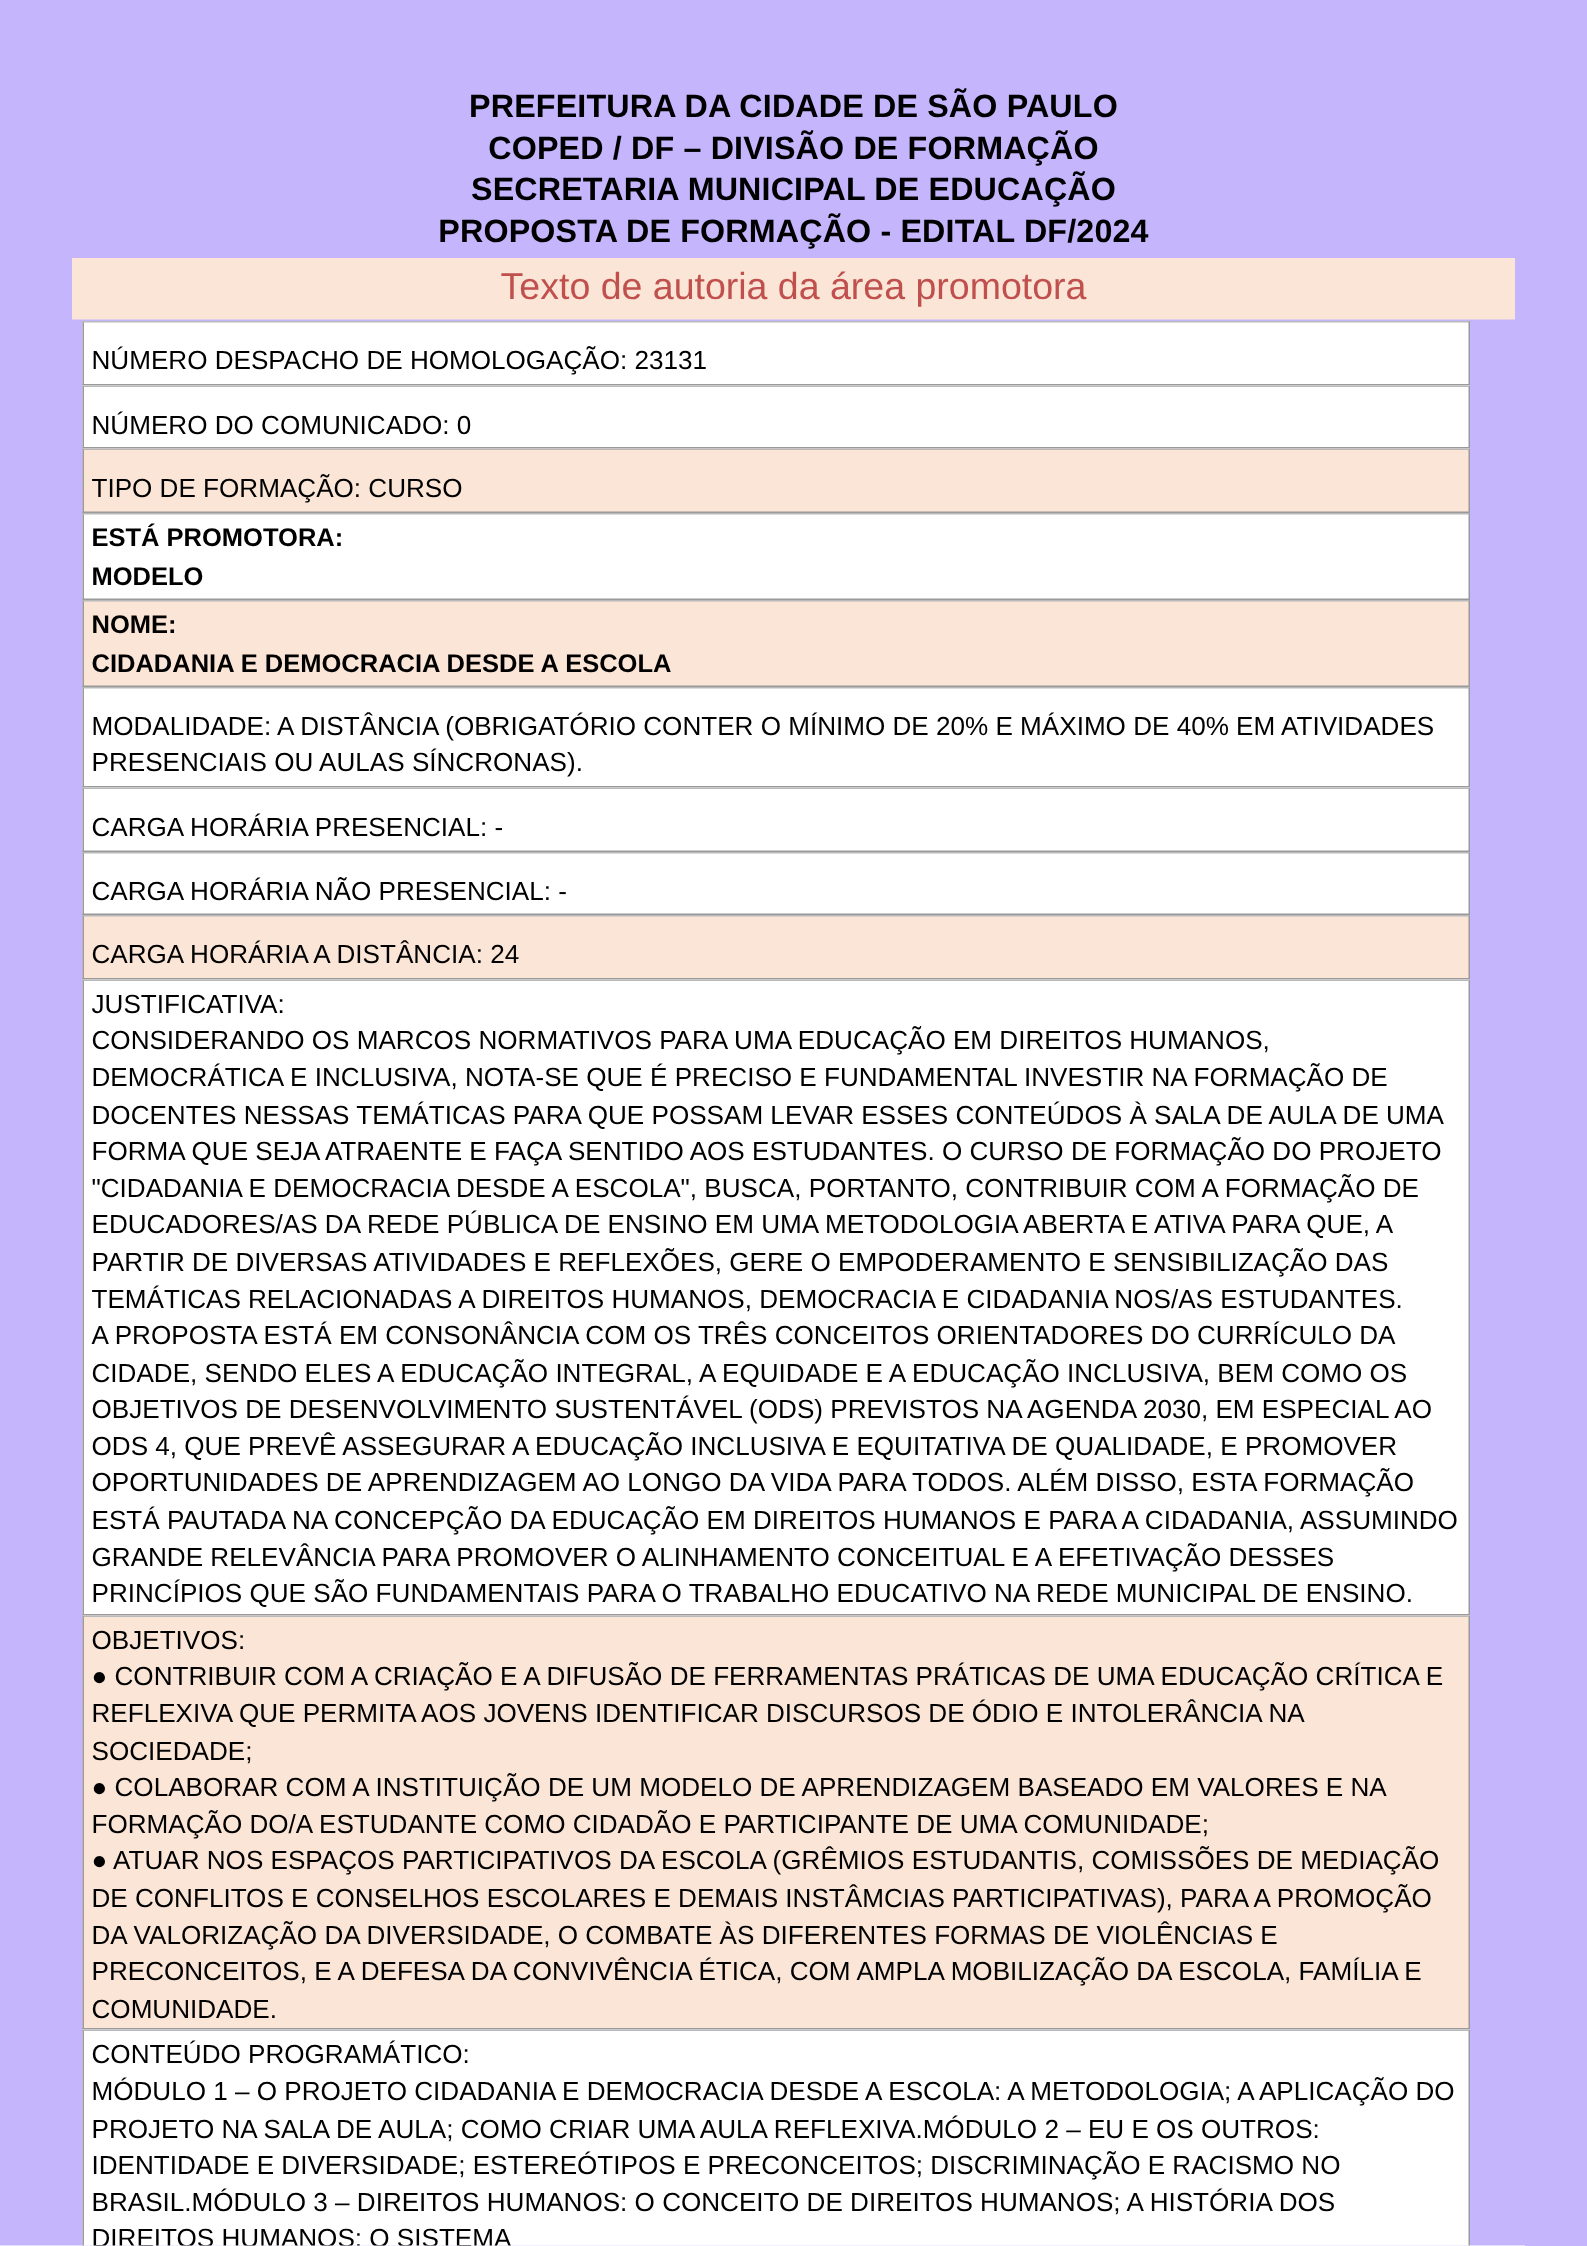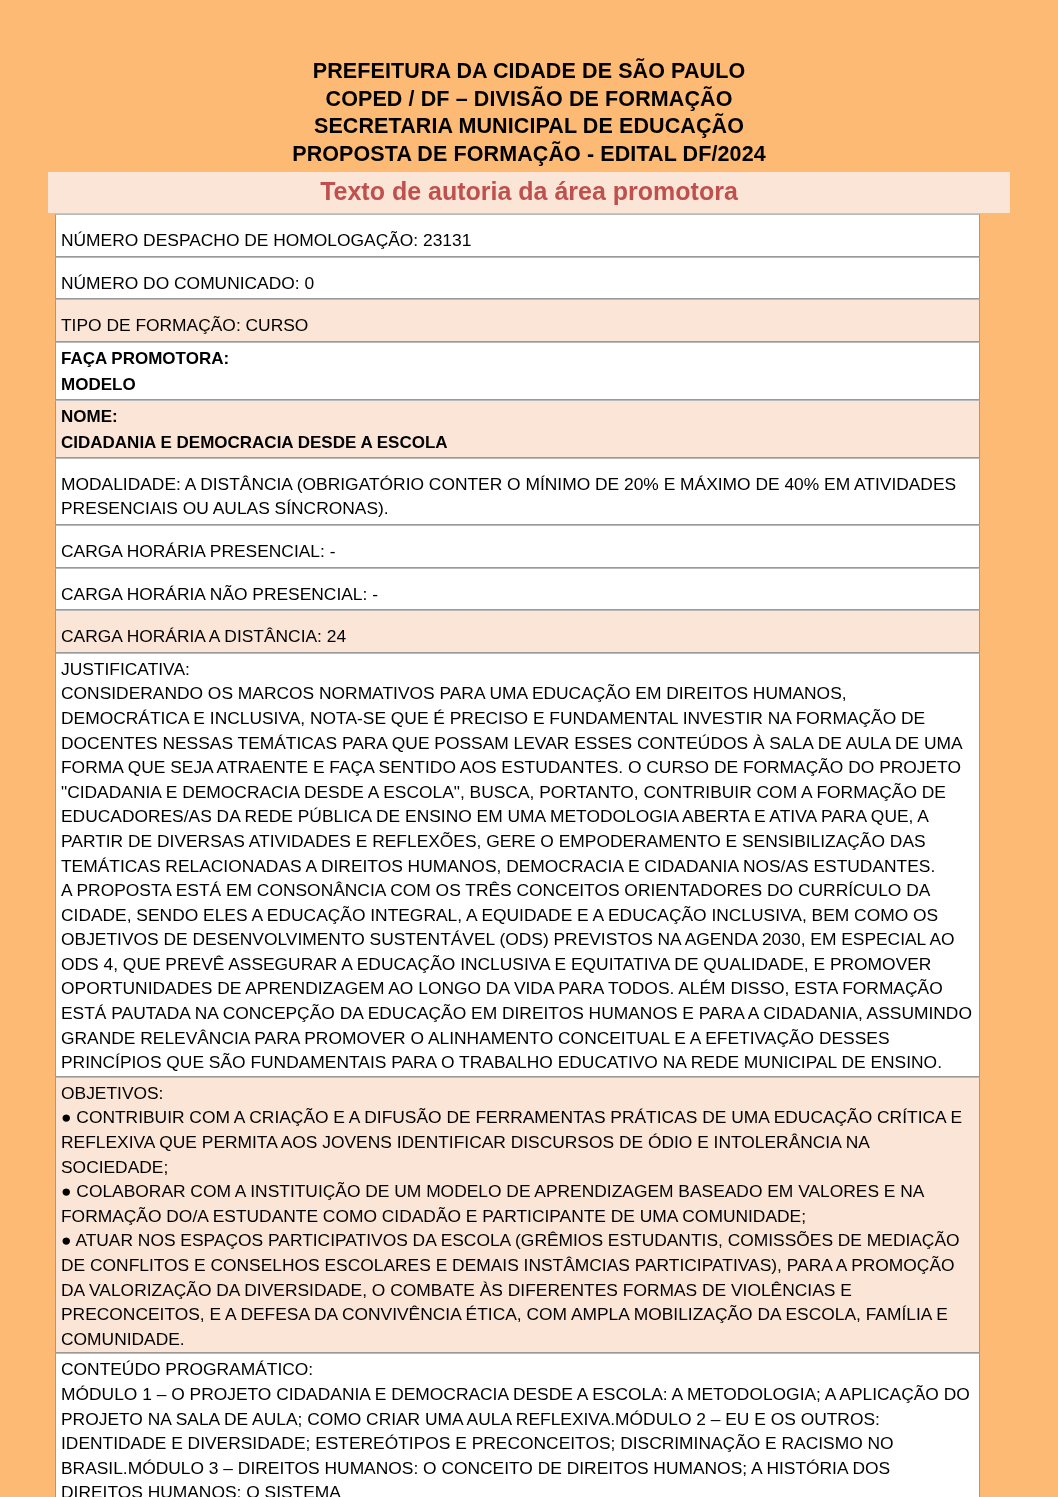--- a/index.html
+++ b/index.html
@@ -11,21 +11,21 @@
     width: 1058px;
     height: 1497px;
     font-family: "Liberation Sans", sans-serif;
     color: #000000;
     overflow: hidden;
   }
   .page {
     position: relative;
     width: 1058px;
     height: 1497px;
-    background: #fdba74;
+    background: #c4b5fd;
   }
   
   .doc-header {
     padding-top: 58px;
     text-align: center;
   }
   .doc-header .hline {
     font-size: 21.5px;
     font-weight: bold;
     line-height: 27.5px;
@@ -33,21 +33,21 @@
     color: #000;
   }
   .title-bar {
     margin: 4px 48px 0 48px;
     background: #FBE5D6;
     text-align: center;
     padding: 4px 0 7px 0;
   }
   .title-bar .title-text {
     font-size: 25px;
-    font-weight: bold;
+    font-weight: normal;
     color: #BF504D;
     line-height: 30px;
   }
   
   .tbl {
     margin: 1px 78px 0 55px;
     border-collapse: separate;
     border-spacing: 0;
     width: 925px;
     table-layout: fixed;
@@ -105,21 +105,21 @@
         <td>NÚMERO DESPACHO DE HOMOLOGAÇÃO:  23131</td>
       </tr>
       <tr>
         <td>NÚMERO DO COMUNICADO:  0</td>
       </tr>
       <tr class="shade">
         <td>TIPO DE FORMAÇÃO: CURSO</td>
       </tr>
       <tr class="bold">
         <td class="block-cell">
-          <span class="ln">FAÇA PROMOTORA:</span>
+          <span class="ln">ESTÁ PROMOTORA:</span>
           <span class="ln">MODELO</span>
         </td>
       </tr>
       <tr class="shade bold">
         <td class="block-cell">
           <span class="ln">NOME:</span>
           <span class="ln">CIDADANIA E DEMOCRACIA DESDE A ESCOLA</span>
         </td>
       </tr>
       <tr>

